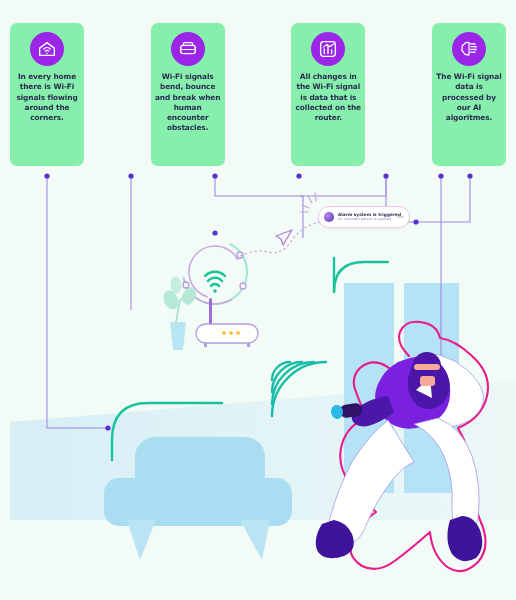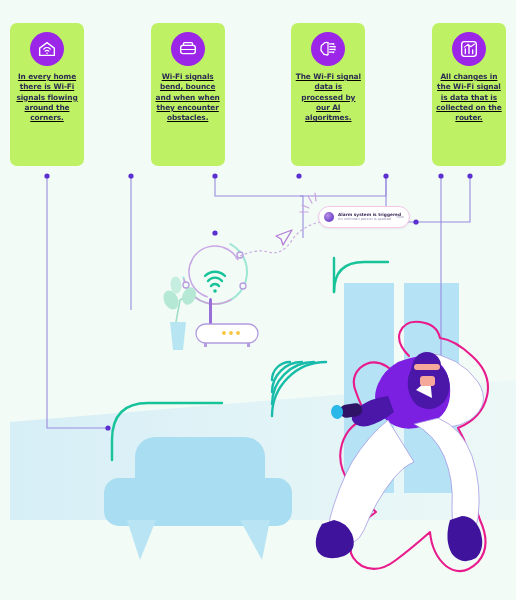--- a/index.html
+++ b/index.html
@@ -8,22 +8,22 @@
     background:#f2fbf6;
     font-family:"DejaVu Sans", sans-serif;
     position:relative;
   }
   #stage{position:absolute;left:0;top:0;width:516px;height:600px;overflow:hidden;}
 
   
   .cards{position:absolute;left:0;top:23px;width:516px;height:143px;
          display:flex;justify-content:space-between;padding:0 10px;box-sizing:border-box;}
   .card{
-    width:74px;height:143px;background:#bef264;border-radius:7px;
-    display:flex;flex-direction:column;align-items:center;padding-top:9px;box-sizing:border-box;text-decoration:underline;
+    width:74px;height:143px;background:#86efac;border-radius:7px;
+    display:flex;flex-direction:column;align-items:center;padding-top:9px;box-sizing:border-box;
   }
   .card-icon{
     width:34px;height:34px;border-radius:50%;
     background:#9b26e8;
     display:flex;align-items:center;justify-content:center;
     margin-bottom:6px;flex:none;
   }
   .card-icon svg{display:block;}
   .card-text{
     font-size:7.4px;line-height:10.3px;color:#2b2b52;text-align:center;
@@ -231,54 +231,54 @@
     </div>
 
     <div class="card">
       <div class="card-icon">
         <svg width="22" height="22" viewBox="0 0 24 24" fill="none" stroke="#ffffff" stroke-width="1.5" stroke-linecap="round" stroke-linejoin="round">
           <rect x="4" y="8" width="16" height="9" rx="2.5"></rect>
           <path d="M7 8 V6.5 A1.5 1.5 0 0 1 8.5 5 H15.5 A1.5 1.5 0 0 1 17 6.5 V8"></path>
           <path d="M4 12.5 H20" stroke-width="1.2"></path>
         </svg>
       </div>
-      <div class="card-text">Wi-Fi signals bend, bounce and when when they encounter obstacles.</div>
+      <div class="card-text">Wi-Fi signals bend, bounce and break when human encounter obstacles.</div>
+    </div>
+
+    <div class="card">
+      <div class="card-icon">
+        <svg width="22" height="22" viewBox="0 0 24 24" fill="none" stroke="#ffffff" stroke-width="1.5" stroke-linecap="round" stroke-linejoin="round">
+          <rect x="4" y="4" width="16" height="16" rx="3"></rect>
+          <path d="M8 17 V12"></path>
+            <path d="M12 17 V9"></path>
+            <path d="M16 17 V13"></path>
+          <path d="M7 10 L11 7 L14 9.5 L18 6.5" stroke-width="1.2"></path>
+        </svg>
+      </div>
+      <div class="card-text">All changes in the Wi-Fi signal is data that is collected on the router.</div>
     </div>
 
     <div class="card">
       <div class="card-icon">
         <svg width="22" height="22" viewBox="0 0 24 24" fill="none" stroke="#ffffff" stroke-width="1.3" stroke-linecap="round" stroke-linejoin="round">
           <path d="M12 5 Q8 4 6.5 7 Q4 8 4.5 11 Q3.5 14 6 15.5 Q7 18.5 10 18 Q11.5 19.5 12 18"></path>
           <path d="M12 5 V18"></path>
           <path d="M13.5 6.5 H17"></path>
             <path d="M14 9.5 H18.5"></path>
           <path d="M14 12.5 H18.5"></path>
             <path d="M13.5 15.5 H17"></path>
           <circle cx="18" cy="6.5" r="1" fill="#ffffff" stroke="none"></circle>
           <circle cx="19.5" cy="9.5" r="1" fill="#ffffff" stroke="none"></circle>
           <circle cx="19.5" cy="12.5" r="1" fill="#ffffff" stroke="none"></circle>
           <circle cx="18" cy="15.5" r="1" fill="#ffffff" stroke="none"></circle>
         </svg>
       </div>
       <div class="card-text">The Wi-Fi signal data is processed by our AI algoritmes.</div>
     </div>
 
-    <div class="card">
-      <div class="card-icon">
-        <svg width="22" height="22" viewBox="0 0 24 24" fill="none" stroke="#ffffff" stroke-width="1.5" stroke-linecap="round" stroke-linejoin="round">
-          <rect x="4" y="4" width="16" height="16" rx="3"></rect>
-          <path d="M8 17 V12"></path>
-            <path d="M12 17 V9"></path>
-            <path d="M16 17 V13"></path>
-          <path d="M7 10 L11 7 L14 9.5 L18 6.5" stroke-width="1.2"></path>
-        </svg>
-      </div>
-      <div class="card-text">All changes in the Wi-Fi signal is data that is collected on the router.</div>
-    </div>
-
 
   </div>
 
   <div class="notif">
     <div class="notif-ico"></div>
     <div class="notif-txt">
       <div class="notif-title">Alarm system is triggered</div>
       <div class="notif-sub">An unknown person is spotted</div>
     </div>
     <div class="notif-time">now</div>

